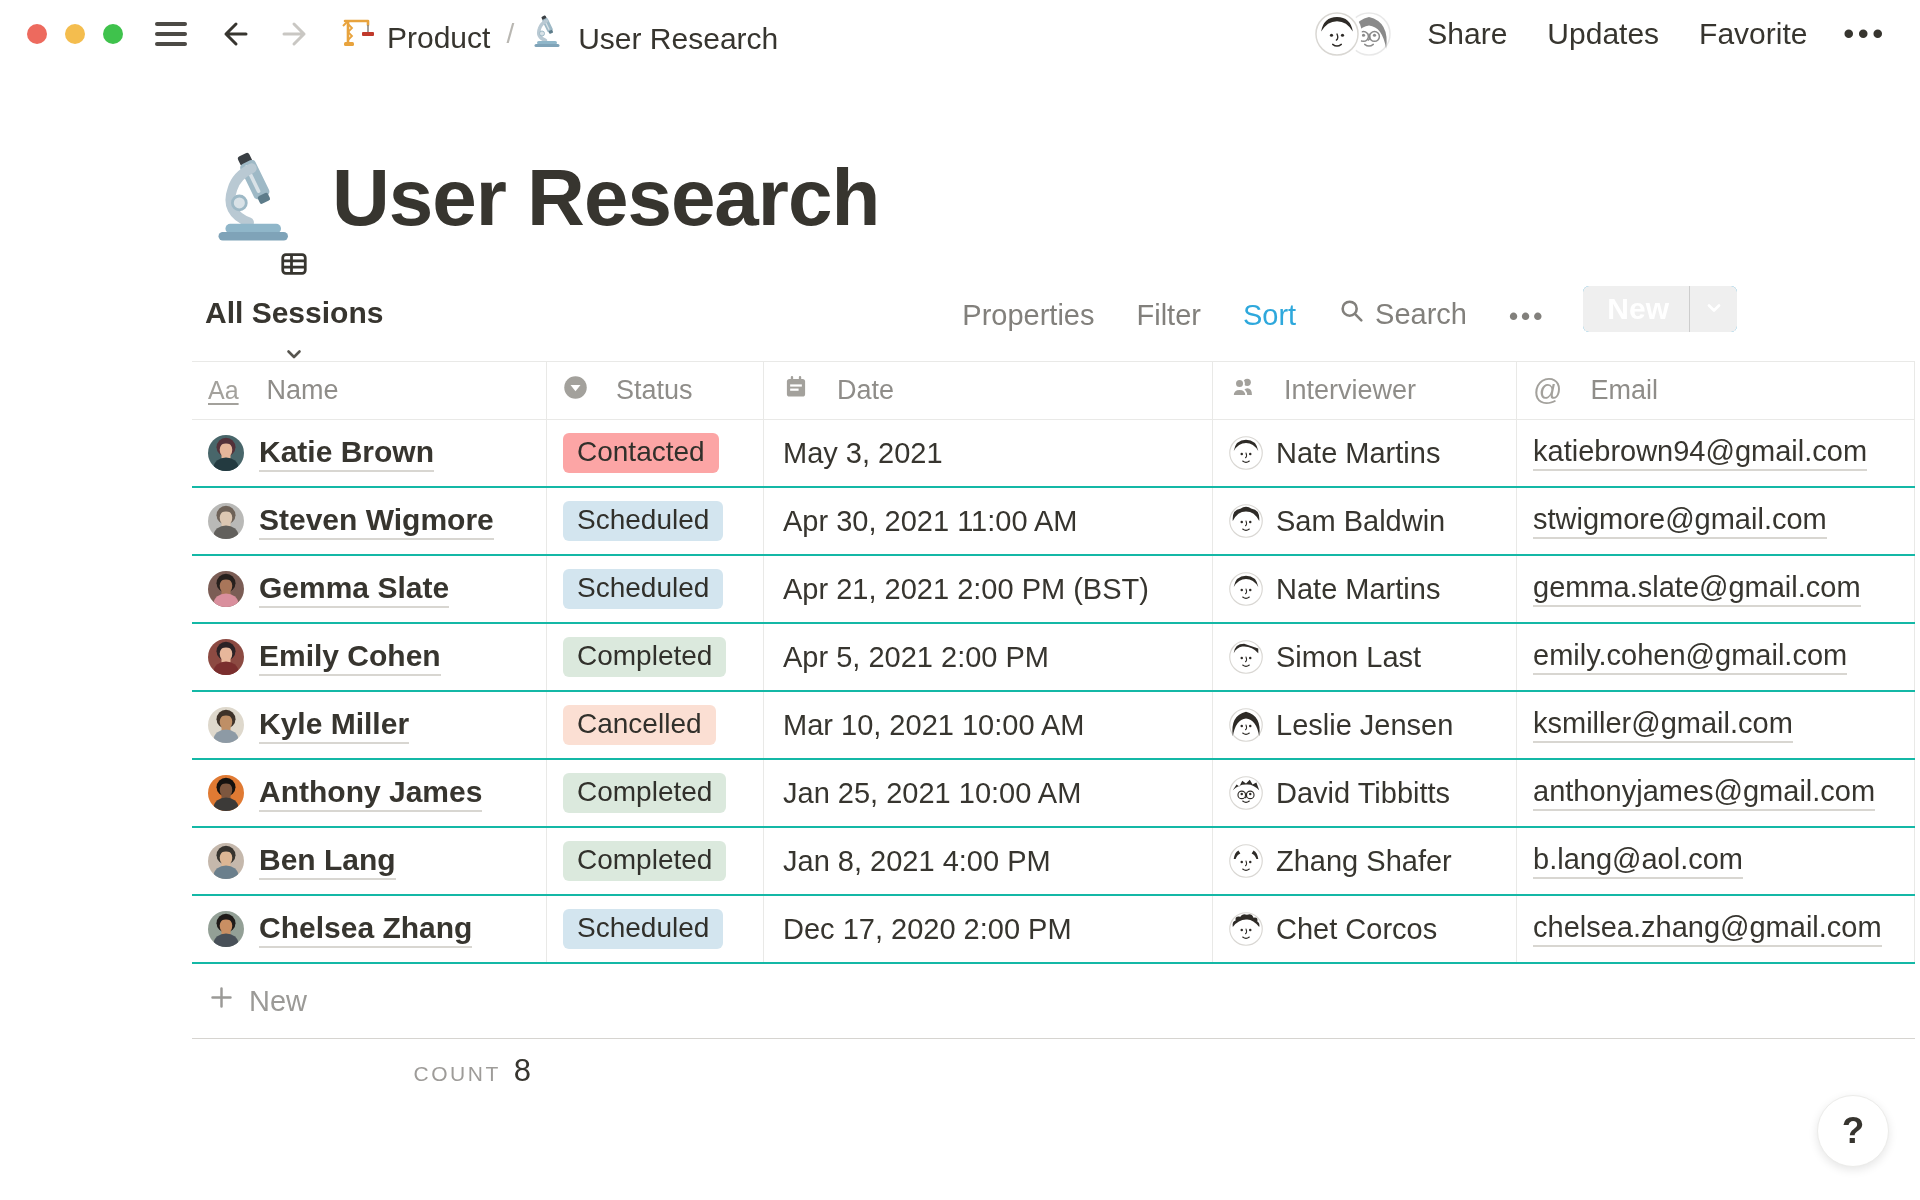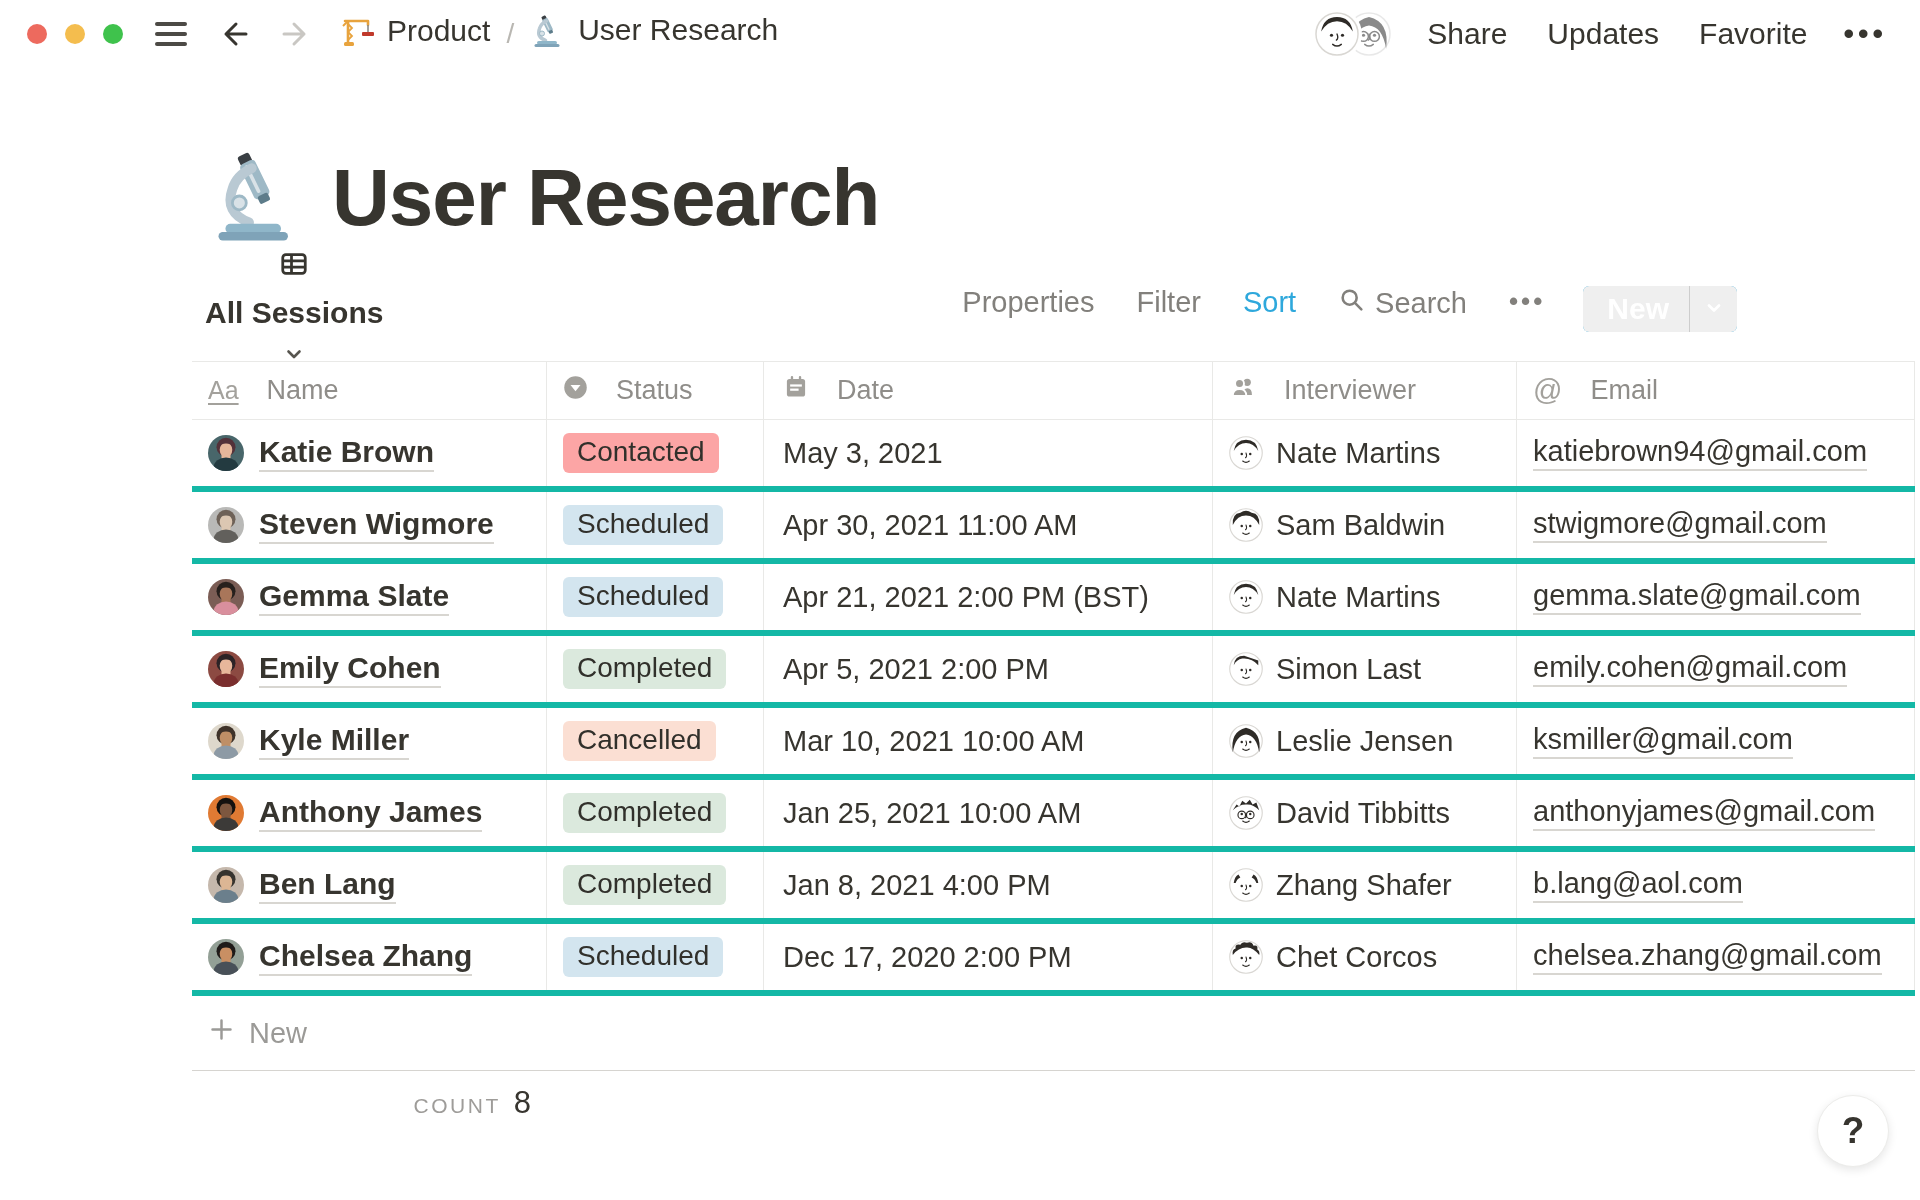--- a/index.html
+++ b/index.html
@@ -6,48 +6,48 @@
   .canvas{position:relative;width:1920px;height:1200px;background:#fff;overflow:hidden;
           font-family:"Liberation Sans", sans-serif;color:#37352f;}
   
   .topbar{height:62px;display:flex;align-items:center;padding:6px 33px 0 27px;box-sizing:border-box;}
   .traffic{display:flex;gap:18px;align-items:center;}
   .light{width:20px;height:20px;border-radius:50%;display:inline-block;cursor:default;}
   .burger{margin-left:32px;display:flex;flex-direction:column;gap:6px;background:none;border:none;padding:0;cursor:pointer;}
   .burger span{width:32px;height:4px;border-radius:2px;background:#4c4a45;display:block;}
   .navarrow{background:none;border:none;padding:0;margin-left:28px;cursor:pointer;display:flex;align-items:center;}
   .breadcrumb{display:flex;align-items:center;margin-left:26px;font-size:30px;}
-  .crumb{display:flex;align-items:flex-start;gap:12px;text-decoration:none;color:#37352f;cursor:pointer;}
+  .crumb{display:flex;align-items:flex-end;gap:12px;text-decoration:none;color:#37352f;cursor:pointer;}
   .crumb-sep{color:#b9b7b2;margin:0 16px;font-size:28px;}
   .top-right{margin-left:auto;display:flex;align-items:center;font-size:30px;}
   .collab{display:flex;align-items:center;margin-right:36px;}
   .cav{width:44px;height:44px;border-radius:50%;background:#fff;display:flex;}
   .cav.front{box-shadow:0 0 0 3px #fff;position:relative;z-index:2;}
   .cav.faded{margin-left:-12px;opacity:.55;filter:grayscale(1);}
   .tb-action{color:#37352f;text-decoration:none;margin-left:40px;cursor:pointer;}
   .dots{letter-spacing:4px;font-size:30px;font-weight:700;color:#37352f;border:none;background:none;cursor:pointer;margin-left:36px;padding:0;line-height:1;}
   
   .title-row{display:flex;align-items:center;gap:26px;margin:82px 0 0 206px;height:108px;}
   .page-icon{width:100px;height:100px;display:flex;align-items:center;justify-content:center;cursor:pointer;}
   h1{font-size:80px;font-weight:700;letter-spacing:-1px;margin:0;cursor:text;}
   
   .view-bar{display:flex;align-items:center;margin:34px 0 0 192px;width:1545px;height:46px;}
   .view-left{display:flex;align-items:center;gap:13px;padding-left:13px;cursor:pointer;flex-direction:column;}
   .view-name{font-size:30px;font-weight:700;}
-  .view-right{margin-left:auto;display:flex;align-items:flex-start;font-size:29px;color:#82807c;}
+  .view-right{margin-left:auto;display:flex;align-items:flex-end;font-size:29px;color:#82807c;}
   .vr-btn{margin-left:42px;cursor:pointer;display:flex;align-items:center;gap:9px;color:#82807c;text-decoration:none;background:none;border:none;font-size:29px;padding:0;}
   .vr-dots{letter-spacing:3px;font-weight:700;font-size:26px;}
   .new-btn{display:flex;margin-left:38px;border-radius:6px;overflow:hidden;height:46px;}
   .new-main{border:none;color:#fff;font-size:30px;font-weight:700;padding:0 20px 0 24px;cursor:pointer;font-family:inherit;}
   .new-caret{border:none;border-left:1px solid rgba(0,0,0,.14);width:48px;display:flex;align-items:center;justify-content:center;cursor:pointer;padding:0;}
   
   .table{margin:29px 0 0 192px;width:1723px;}
   .thead{display:flex;height:57px;border-top:1px solid #e9e9e7;border-bottom:1px solid #e9e9e7;color:#8f8d89;font-size:27px;}
   .th{display:flex;align-items:center;gap:28px;padding-left:16px;box-sizing:border-box;border-right:1px solid #e9e9e7;cursor:pointer;}
-  .tr{display:flex;height:66px;border-bottom:6px solid #14b8a6;}
+  .tr{display:flex;height:66px;border-bottom:2px solid #14b8a6;}
   .td{display:flex;align-items:center;padding-left:16px;box-sizing:border-box;border-right:1px solid #e9e9e7;font-size:29px;cursor:pointer;}
   .col-name{width:355px;}.col-status{width:217px;}.col-date{width:449px;padding-left:19px;}
   .col-interviewer{width:304px;}.col-email{width:398px;}
   .row-avatar{width:36px;height:36px;margin-right:15px;flex:none;display:flex;}
   .name-text{font-weight:700;font-size:30px;border-bottom:2px solid #d8d6d1;padding-bottom:1px;white-space:nowrap;}
   .badge{display:inline-block;border-radius:6px;padding:3px 14px 5px;font-size:28px;color:#31302b;line-height:1.15;}
   .sk-avatar{width:34px;height:34px;margin-right:13px;flex:none;display:flex;}
   .email-text{border-bottom:2px solid #d8d6d1;padding-bottom:1px;white-space:nowrap;}
   .aa-icon{font-size:25px;color:#a3a19c;text-decoration:underline;text-underline-offset:4px;text-decoration-thickness:2px;font-weight:400;}
   .at-icon{font-size:29px;color:#a3a19c;}

